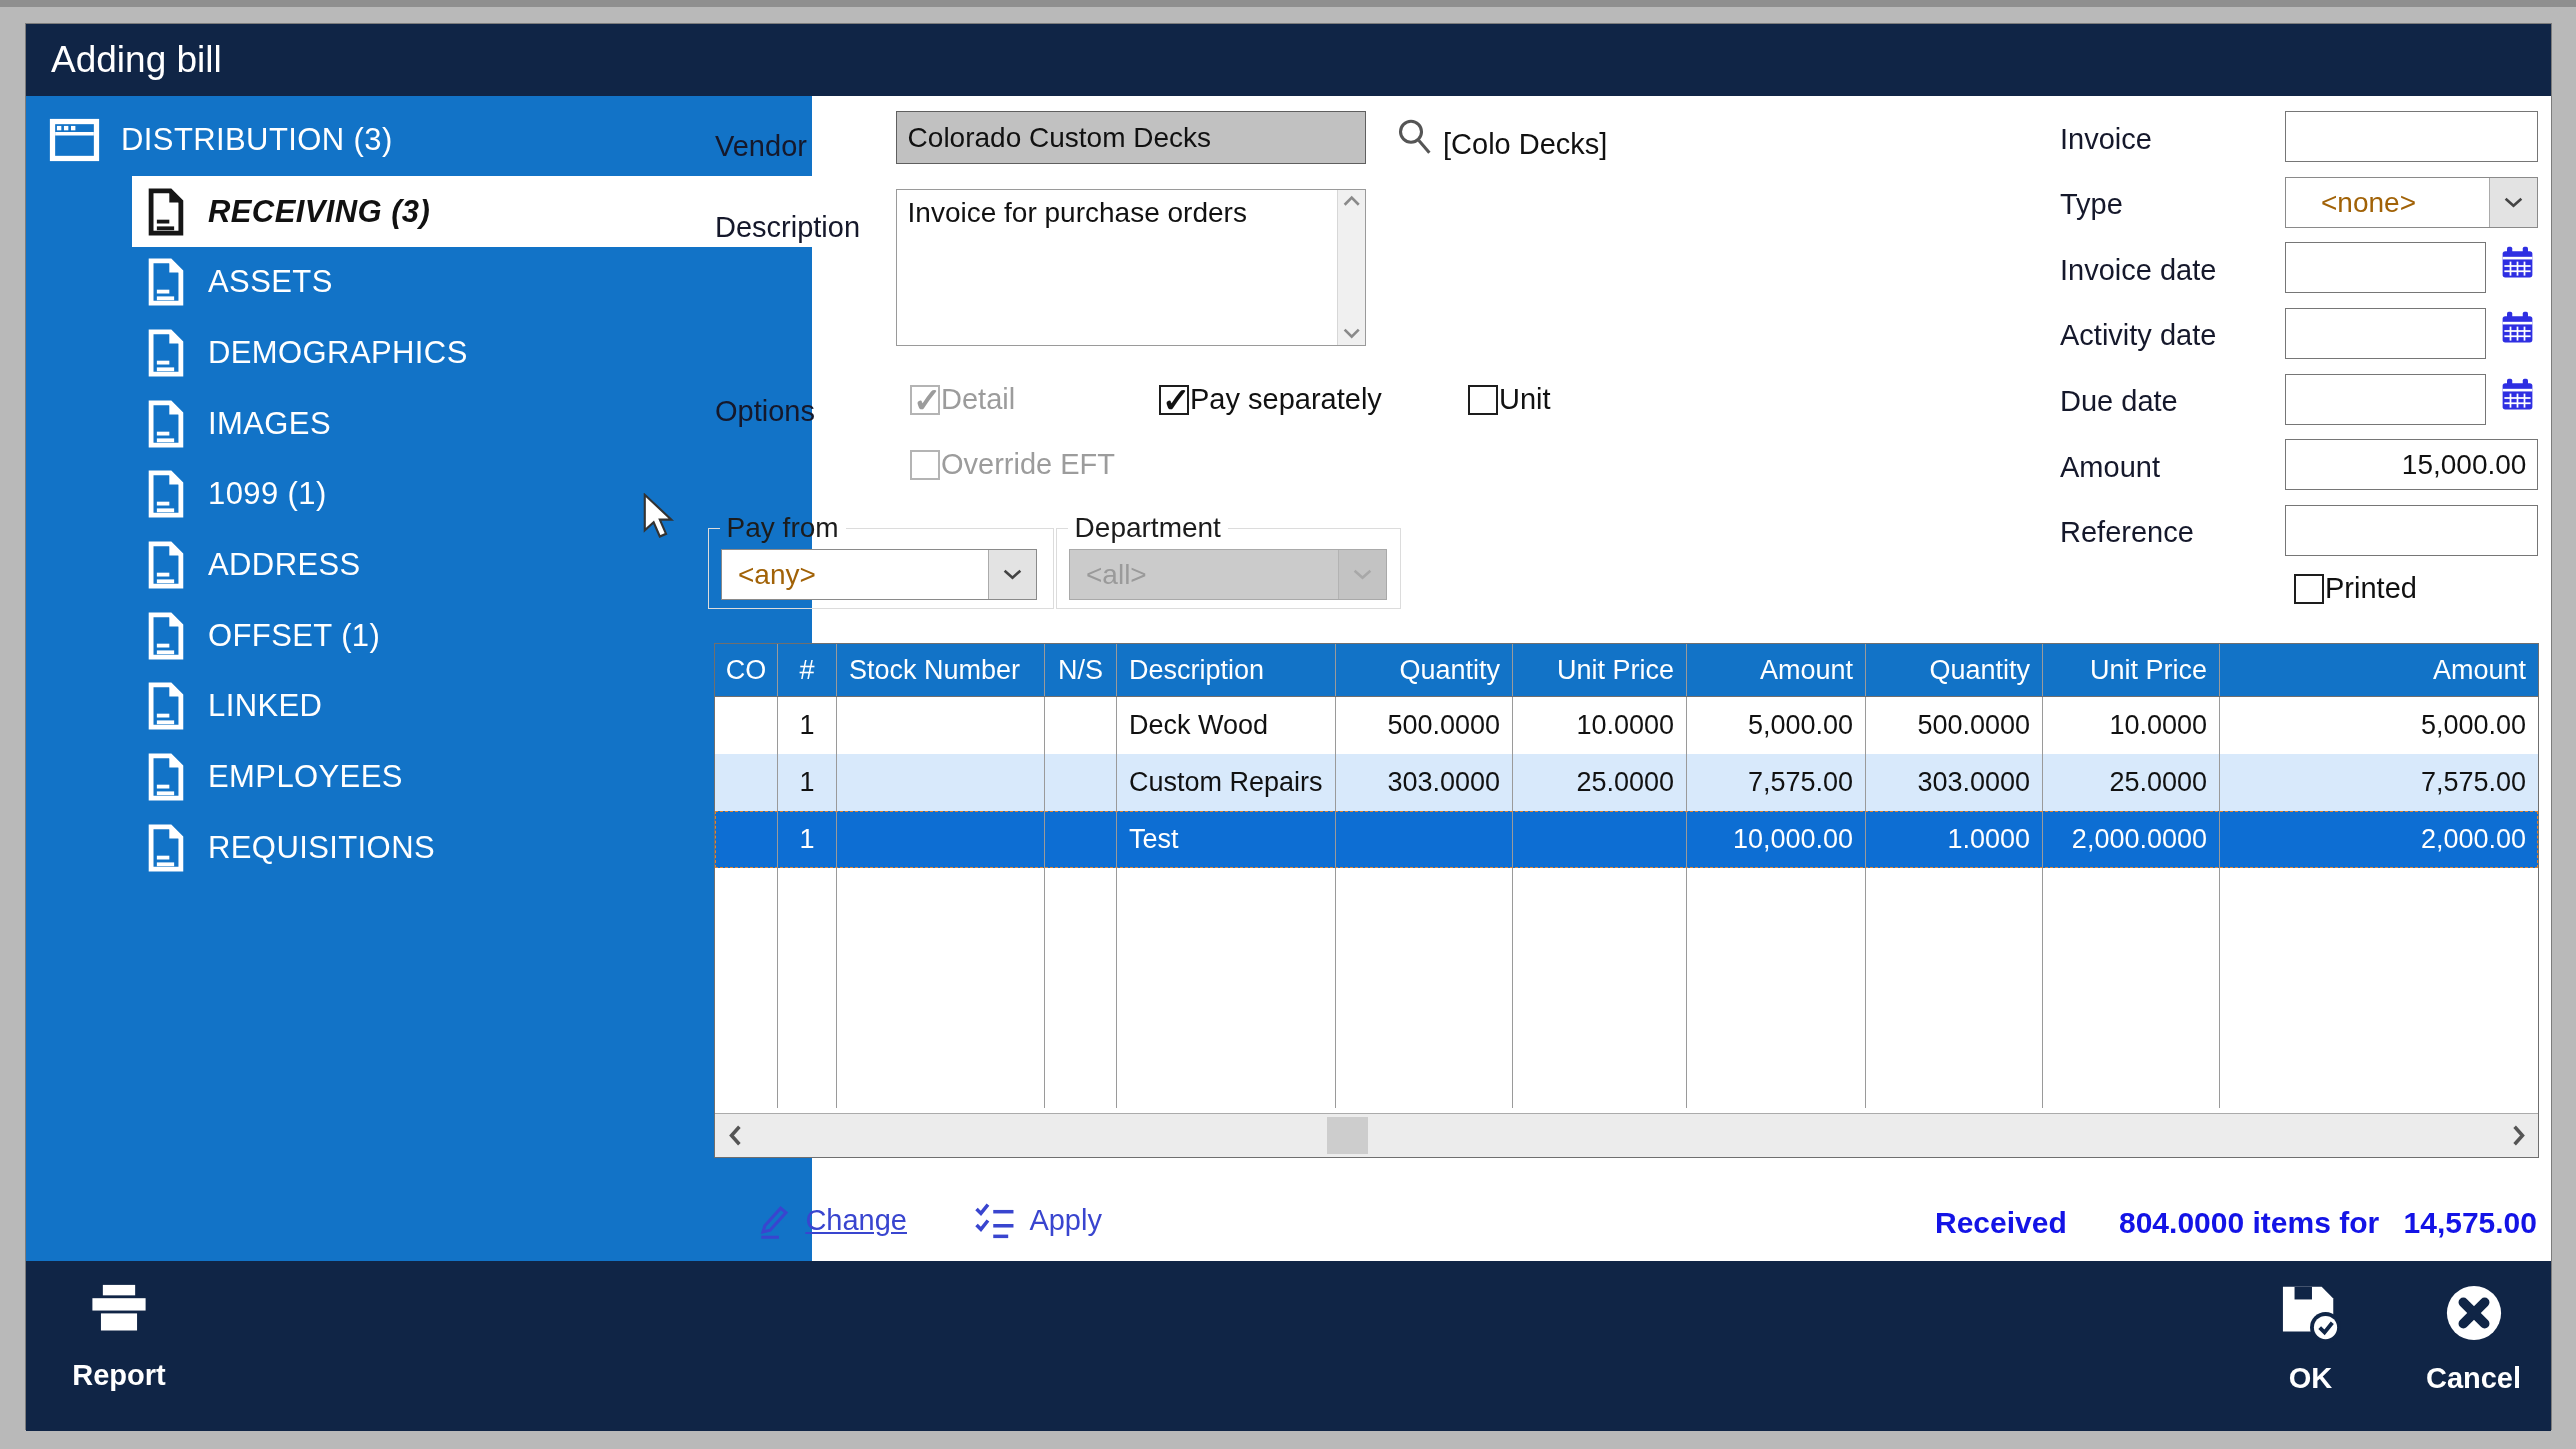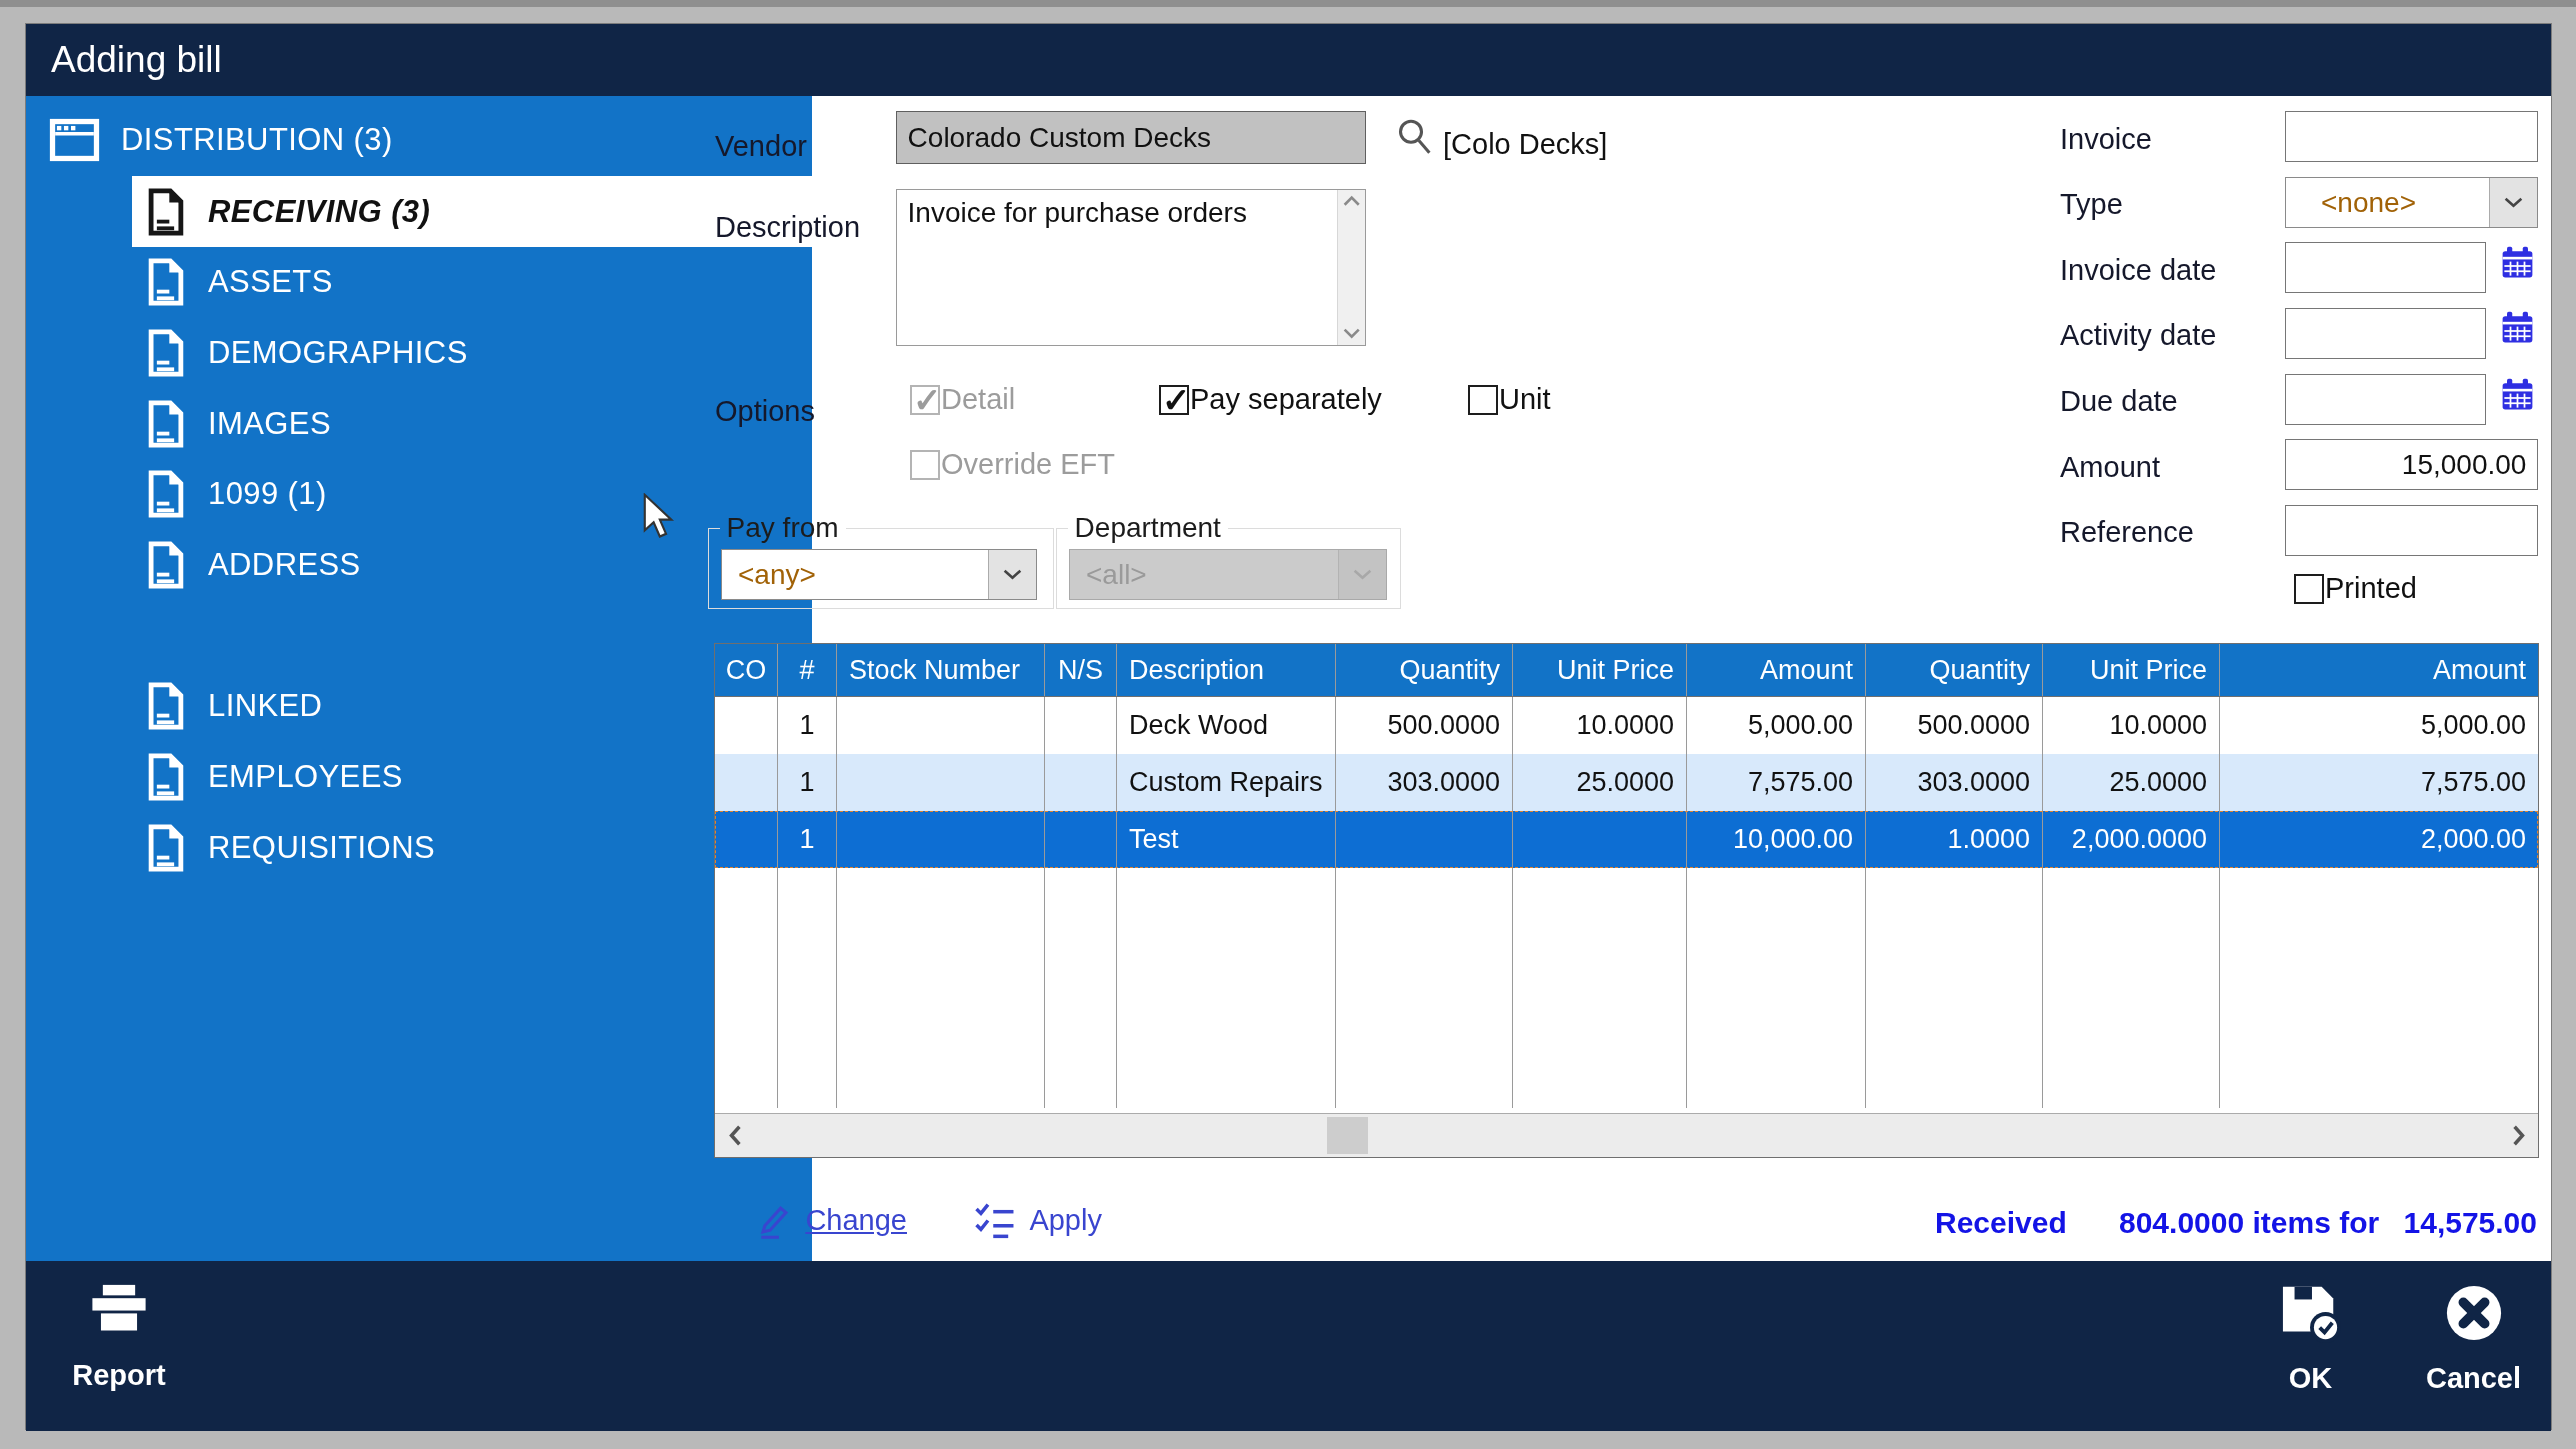--- a/index.html
+++ b/index.html
@@ -145,20 +145,29 @@
       <span>1099 (1)</span>
     </div>
     <div class="side-item" style="top:433px">
       <svg width="39" height="48" viewBox="0 0 40 50">
           <path d="M5 3 h20 l11 11 v33 h-31 z" fill="none" stroke="#fff" stroke-width="5"></path>
           <path d="M24 3 l12 12 h-12 z" fill="#fff"></path>
           <line x1="11" y1="35" x2="24" y2="35" stroke="#fff" stroke-width="4"></line>
           <line x1="11" y1="42" x2="29" y2="42" stroke="#fff" stroke-width="4"></line>
         </svg>
       <span>ADDRESS</span>
+    </div>
+    <div class="side-item" style="top:504px">
+      <svg width="39" height="48" viewBox="0 0 40 50">
+          <path d="M5 3 h20 l11 11 v33 h-31 z" fill="none" stroke="#fff" stroke-width="5"></path>
+          <path d="M24 3 l12 12 h-12 z" fill="#fff"></path>
+          <line x1="11" y1="35" x2="24" y2="35" stroke="#fff" stroke-width="4"></line>
+          <line x1="11" y1="42" x2="29" y2="42" stroke="#fff" stroke-width="4"></line>
+        </svg>
+      <span>OFFSET (1)</span>
     </div>
     <div class="side-item" style="top:574px">
       <svg width="39" height="48" viewBox="0 0 40 50">
           <path d="M5 3 h20 l11 11 v33 h-31 z" fill="none" stroke="#fff" stroke-width="5"></path>
           <path d="M24 3 l12 12 h-12 z" fill="#fff"></path>
           <line x1="11" y1="35" x2="24" y2="35" stroke="#fff" stroke-width="4"></line>
           <line x1="11" y1="42" x2="29" y2="42" stroke="#fff" stroke-width="4"></line>
         </svg>
       <span>LINKED</span>
     </div>

